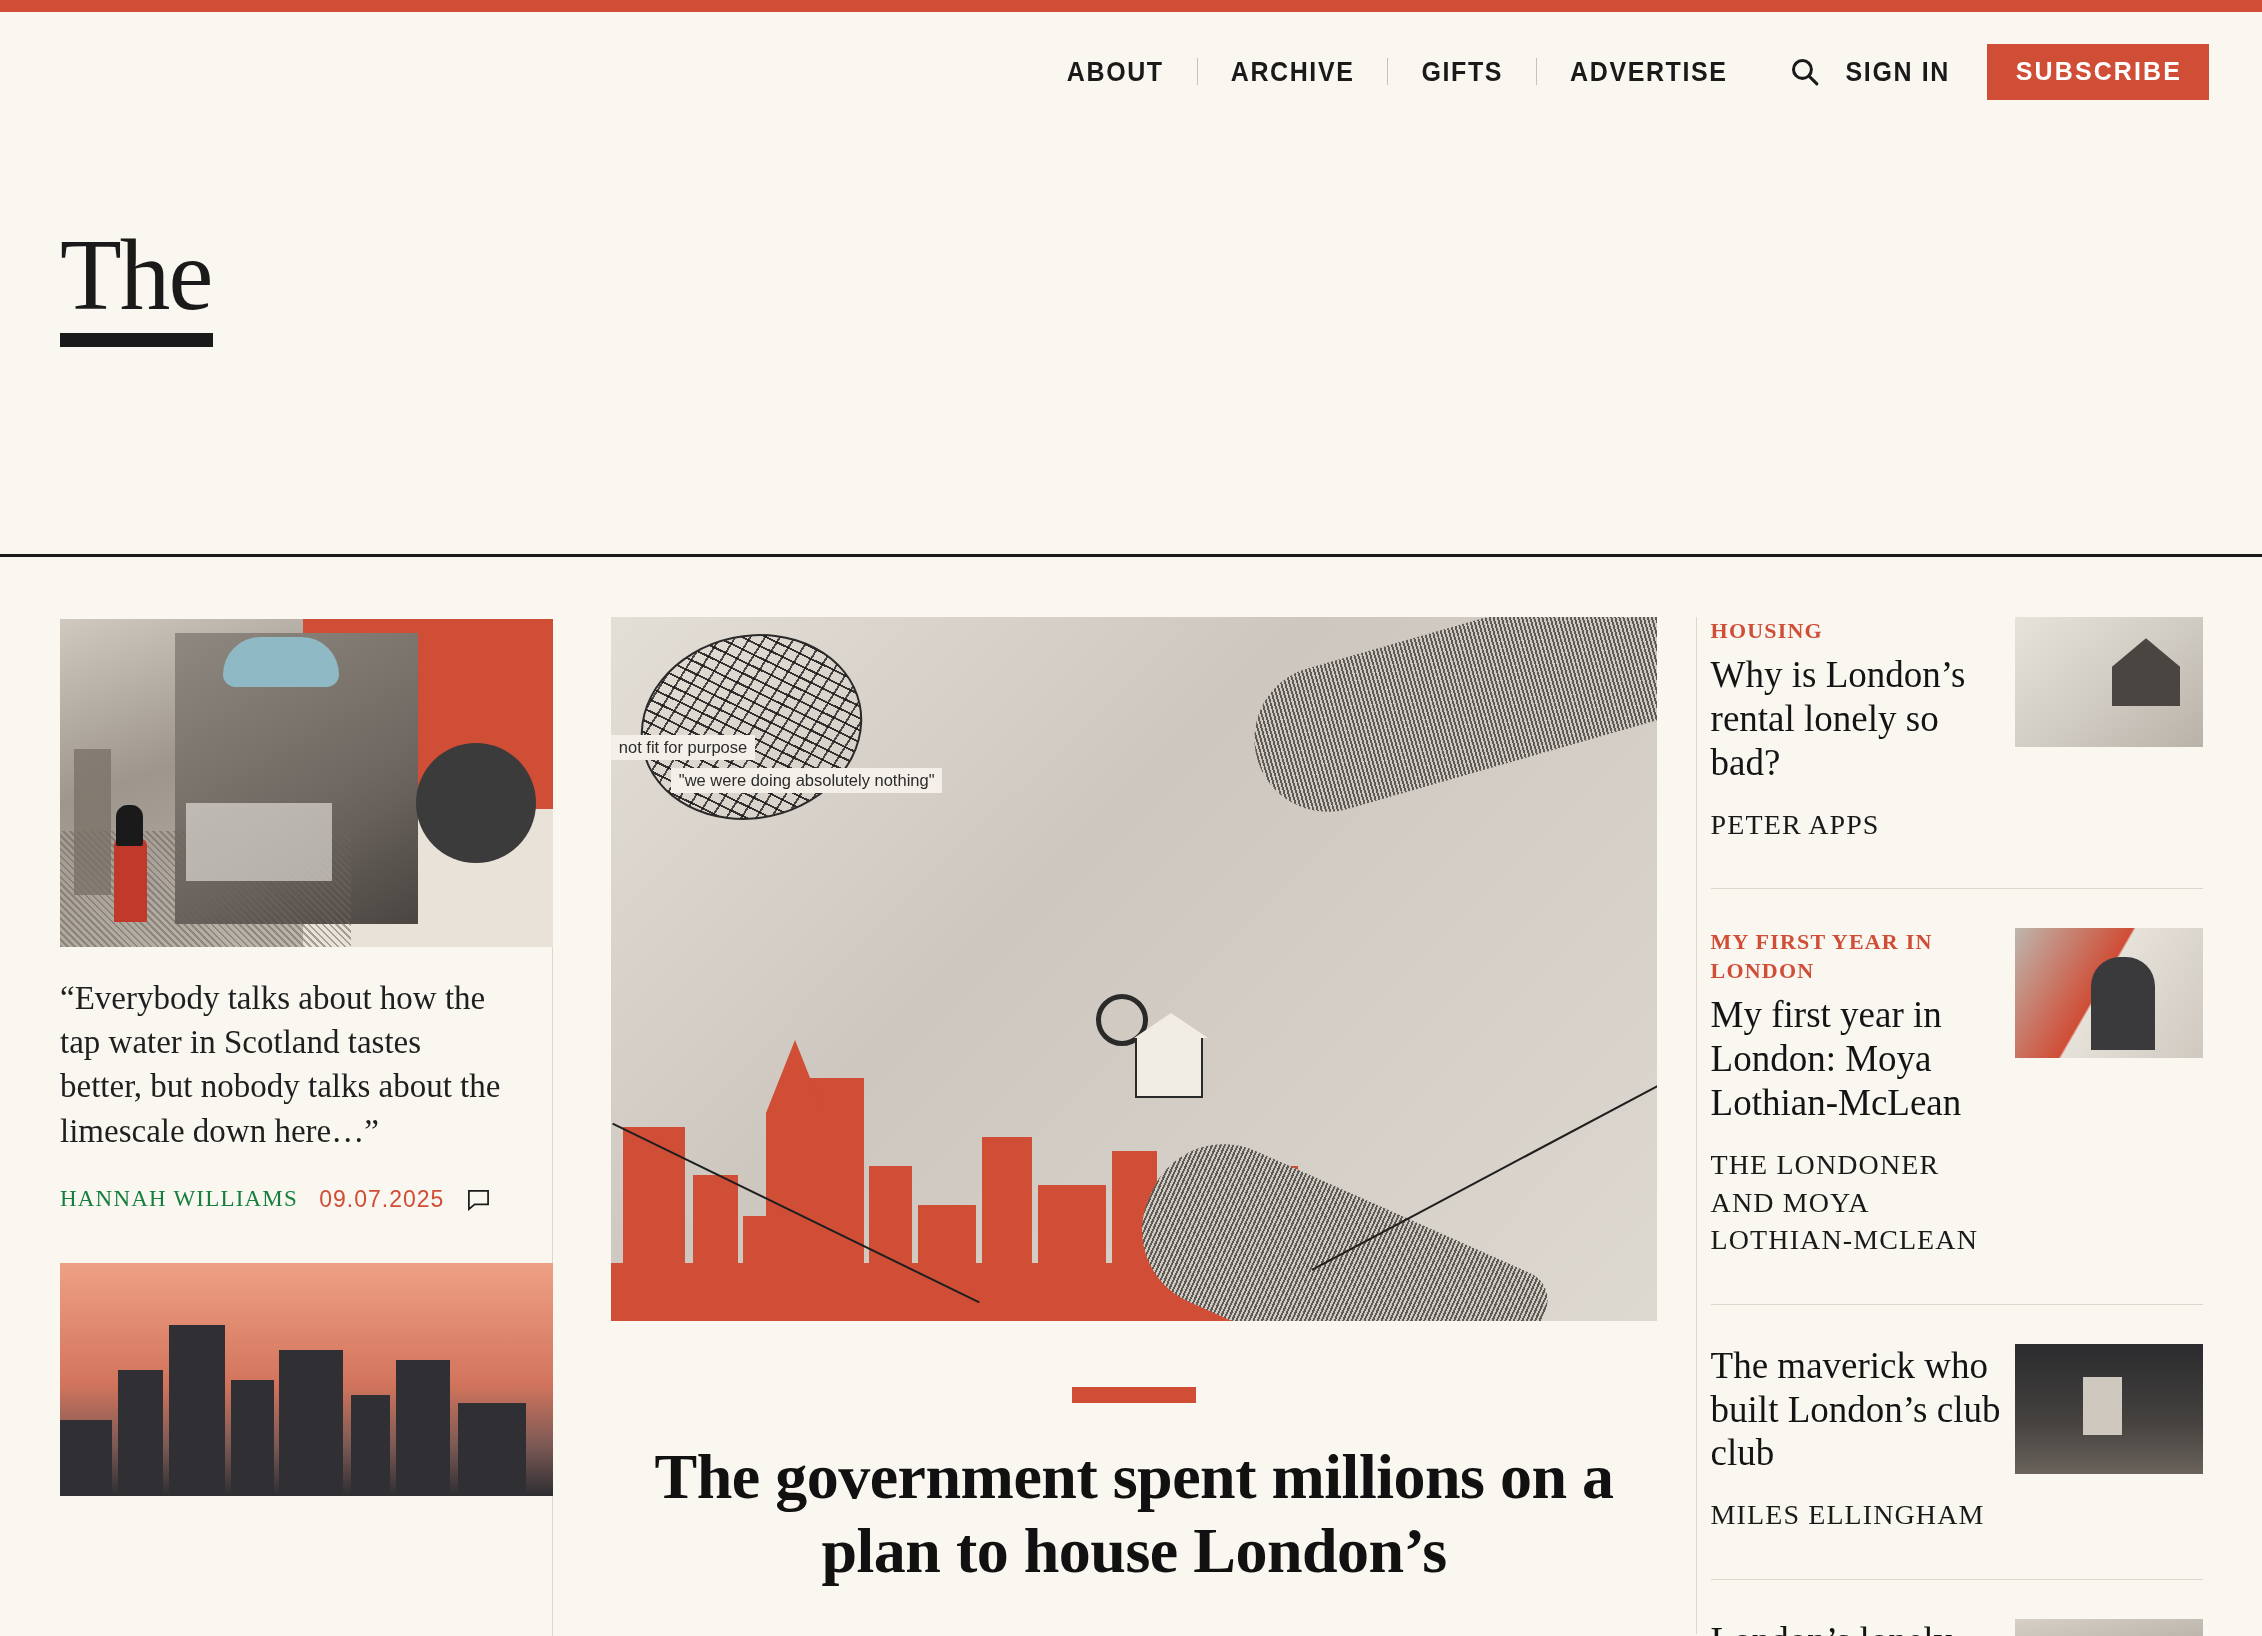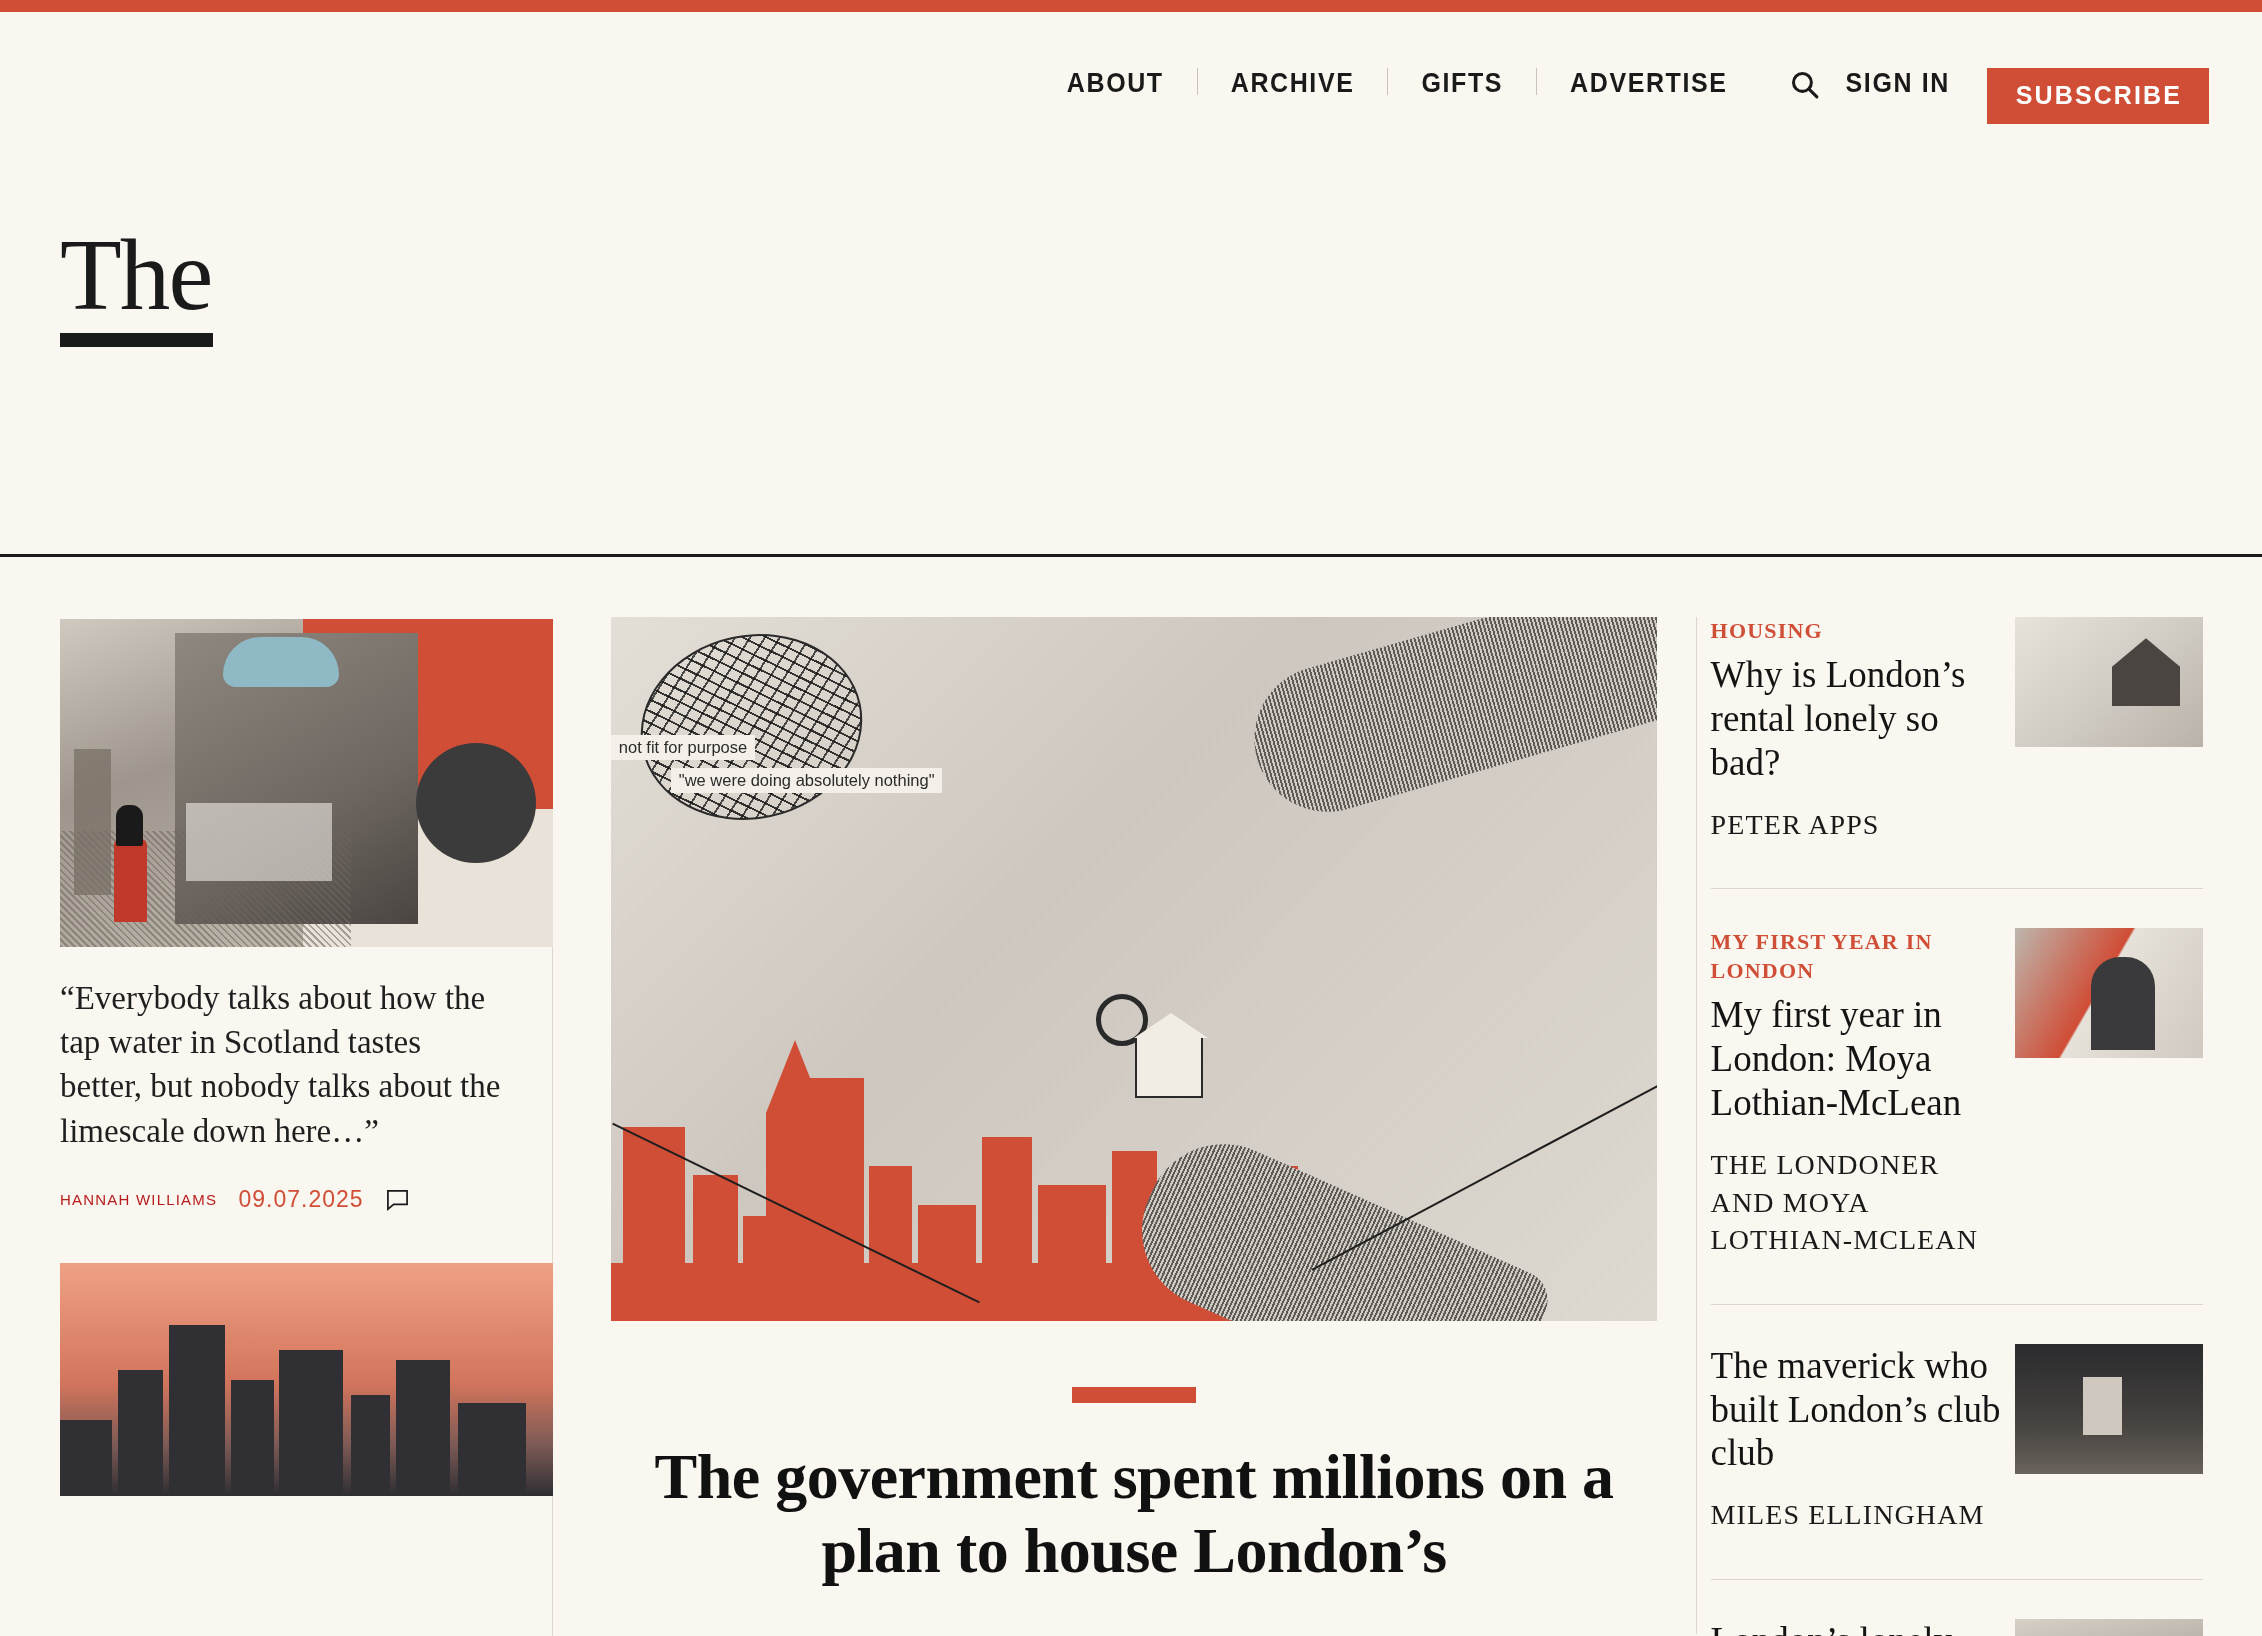--- a/index.html
+++ b/index.html
@@ -33,24 +33,24 @@
     top: 11.6px; left: 0;
     width: 2263px;
     height: 545px;
     background: #faf6f0;
     border-bottom: 3.9px solid #1a1a1a;
   }
 
   
   .nav {
     position: absolute;
-    top: 56px;
+    top: 32px;
     right: 54px;
     display: flex;
-    align-items: flex-start;
+    align-items: center;
     gap: 0;
   }
   .nav-link {
     font-family: "Liberation Sans", sans-serif;
     font-weight: bold;
     font-size: 25px;
     letter-spacing: 1.6px;
     color: #1a1a1a;
     text-transform: uppercase;
     padding: 0 33px;
@@ -218,25 +218,25 @@
     color: #1f1f1f;
     margin-top: 29px;
   }
   .byline-row {
     display: flex;
     align-items: center;
     margin-top: 33px;
     gap: 21.3px;
   }
   .byline {
-    font-family: Liberation Sans, sans-serif;
-    font-size: 15px;
+    font-family: Liberation Serif, serif;
+    font-size: 23px;
     letter-spacing: 1.2px;
     text-transform: uppercase;
-    color: #b91c1c;
+    color: #15803d;
   }
   .date {
     font-family: "Liberation Sans", sans-serif;
     font-size: 23px;
     letter-spacing: 1px;
     color: #d04d36;
   }
   .comment-icon { display: flex; align-items: center; }
 
   .left-img2 {

